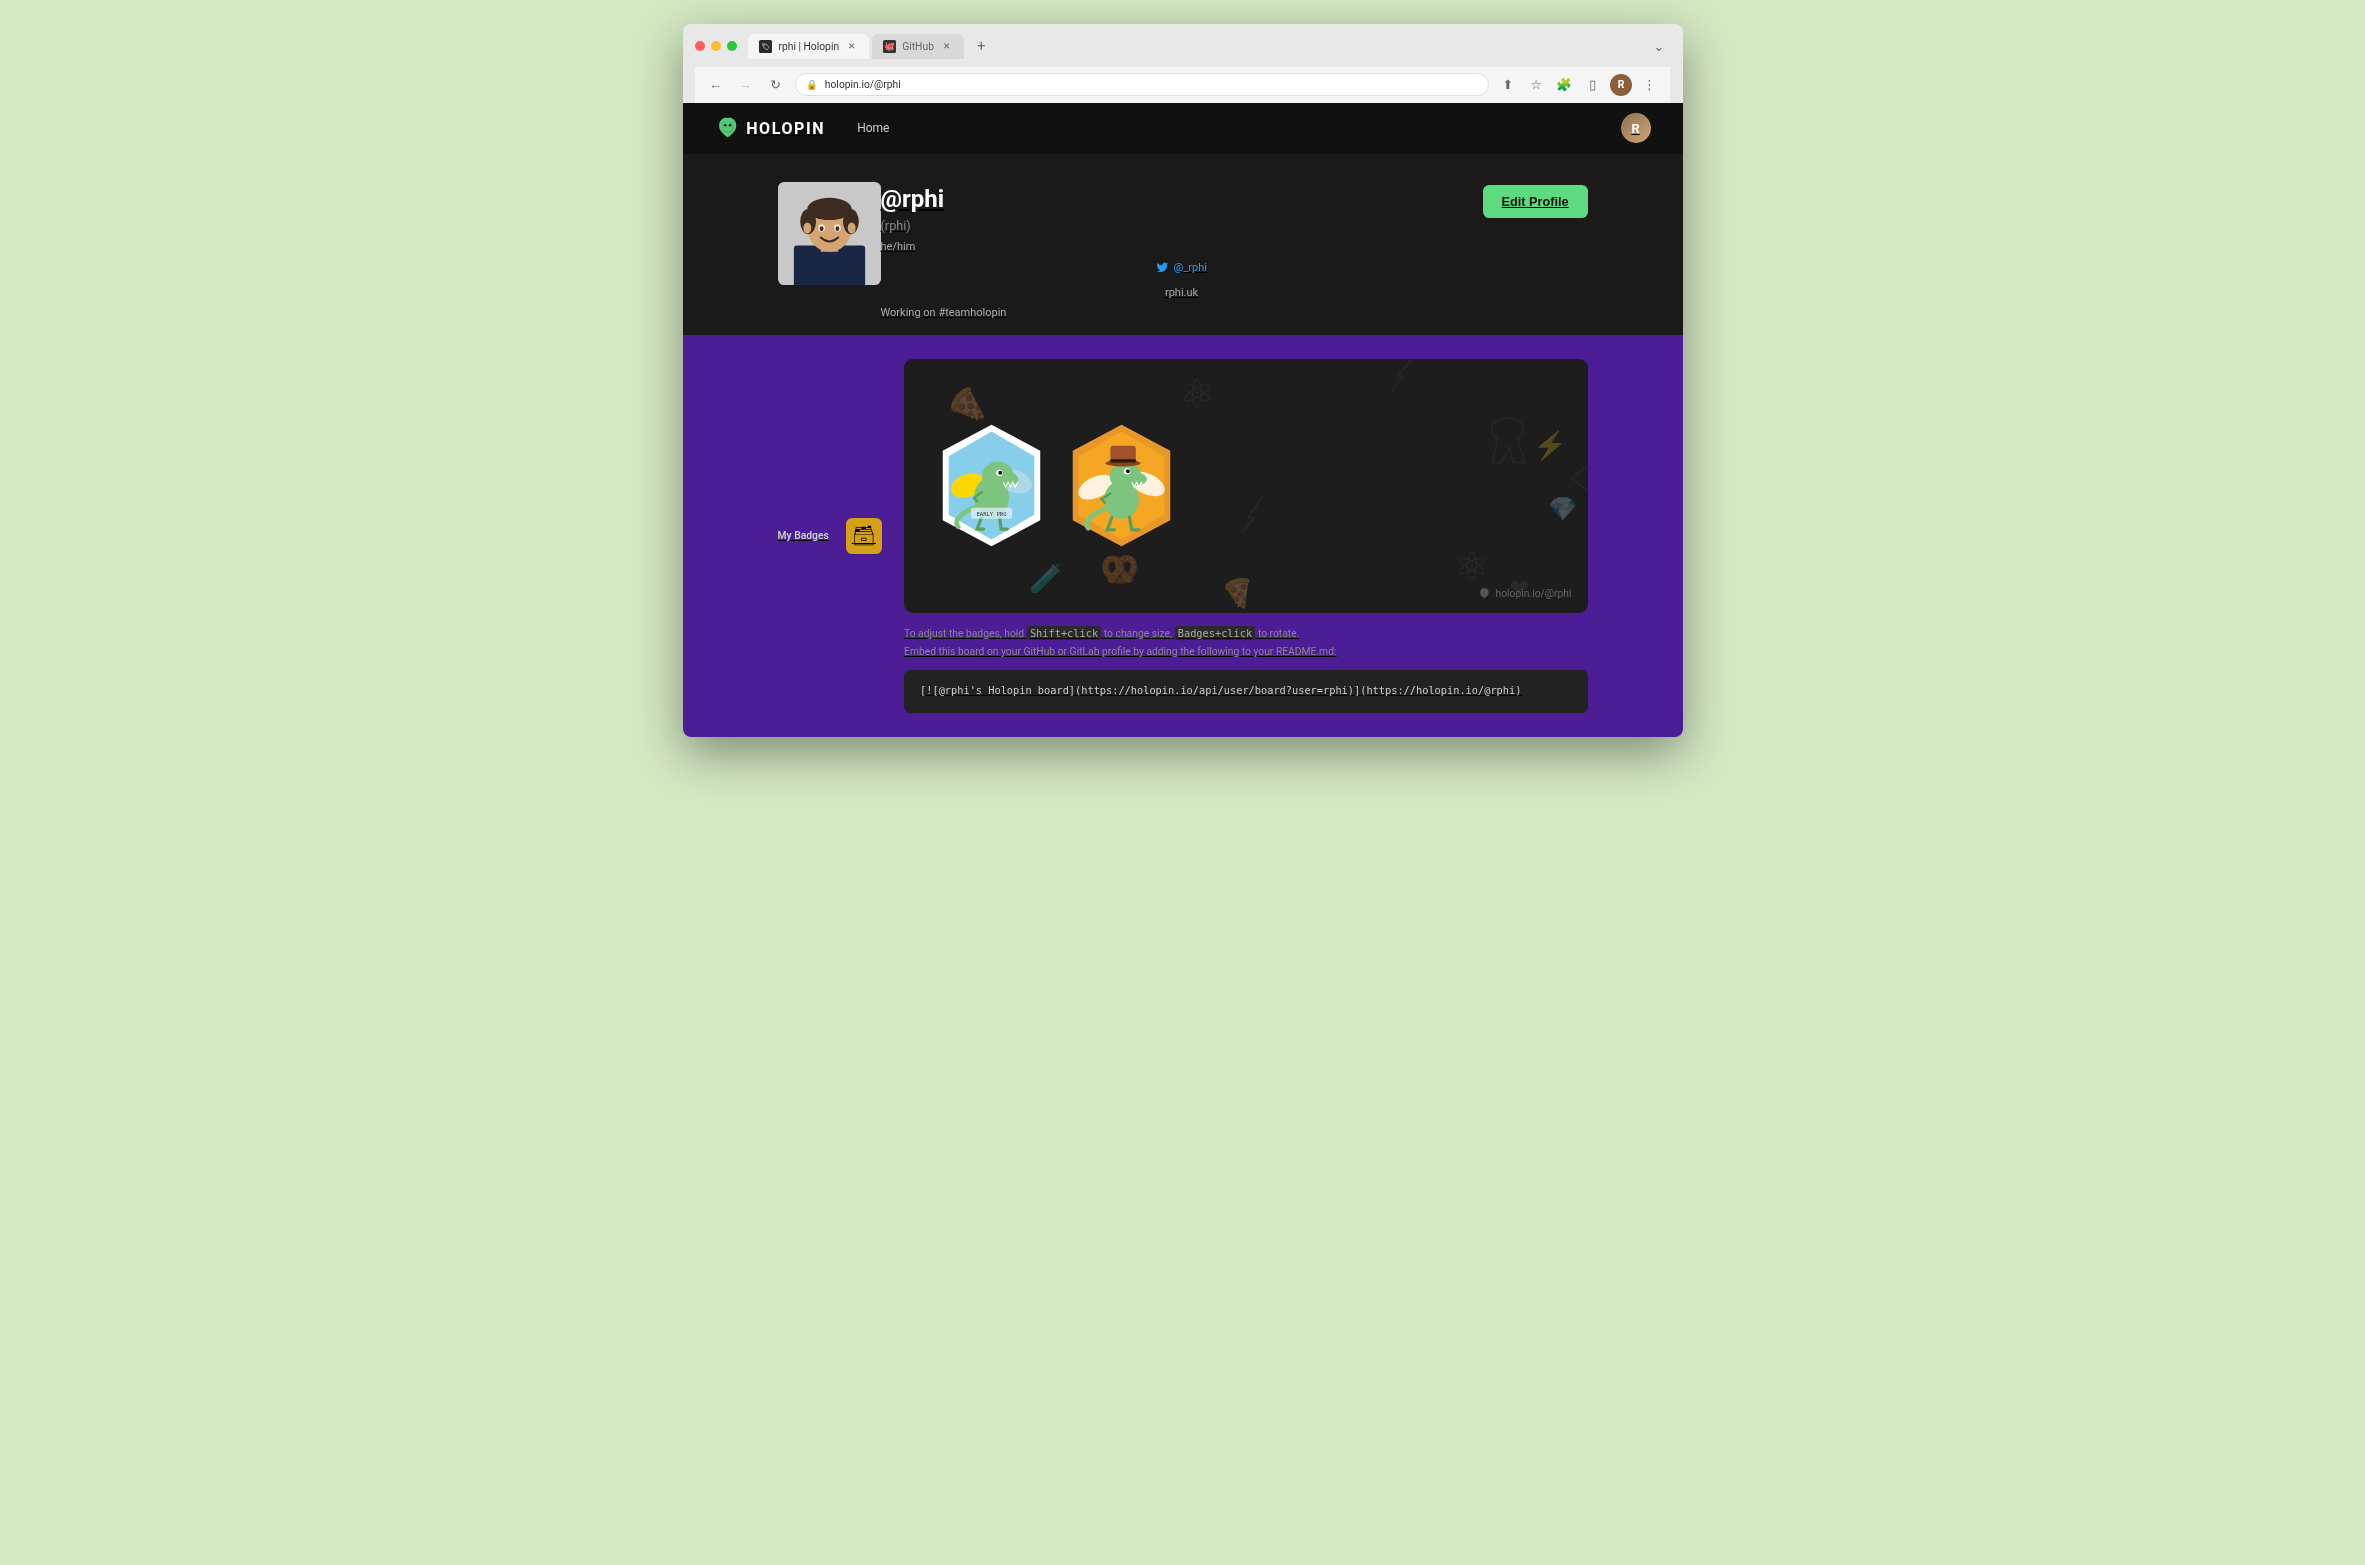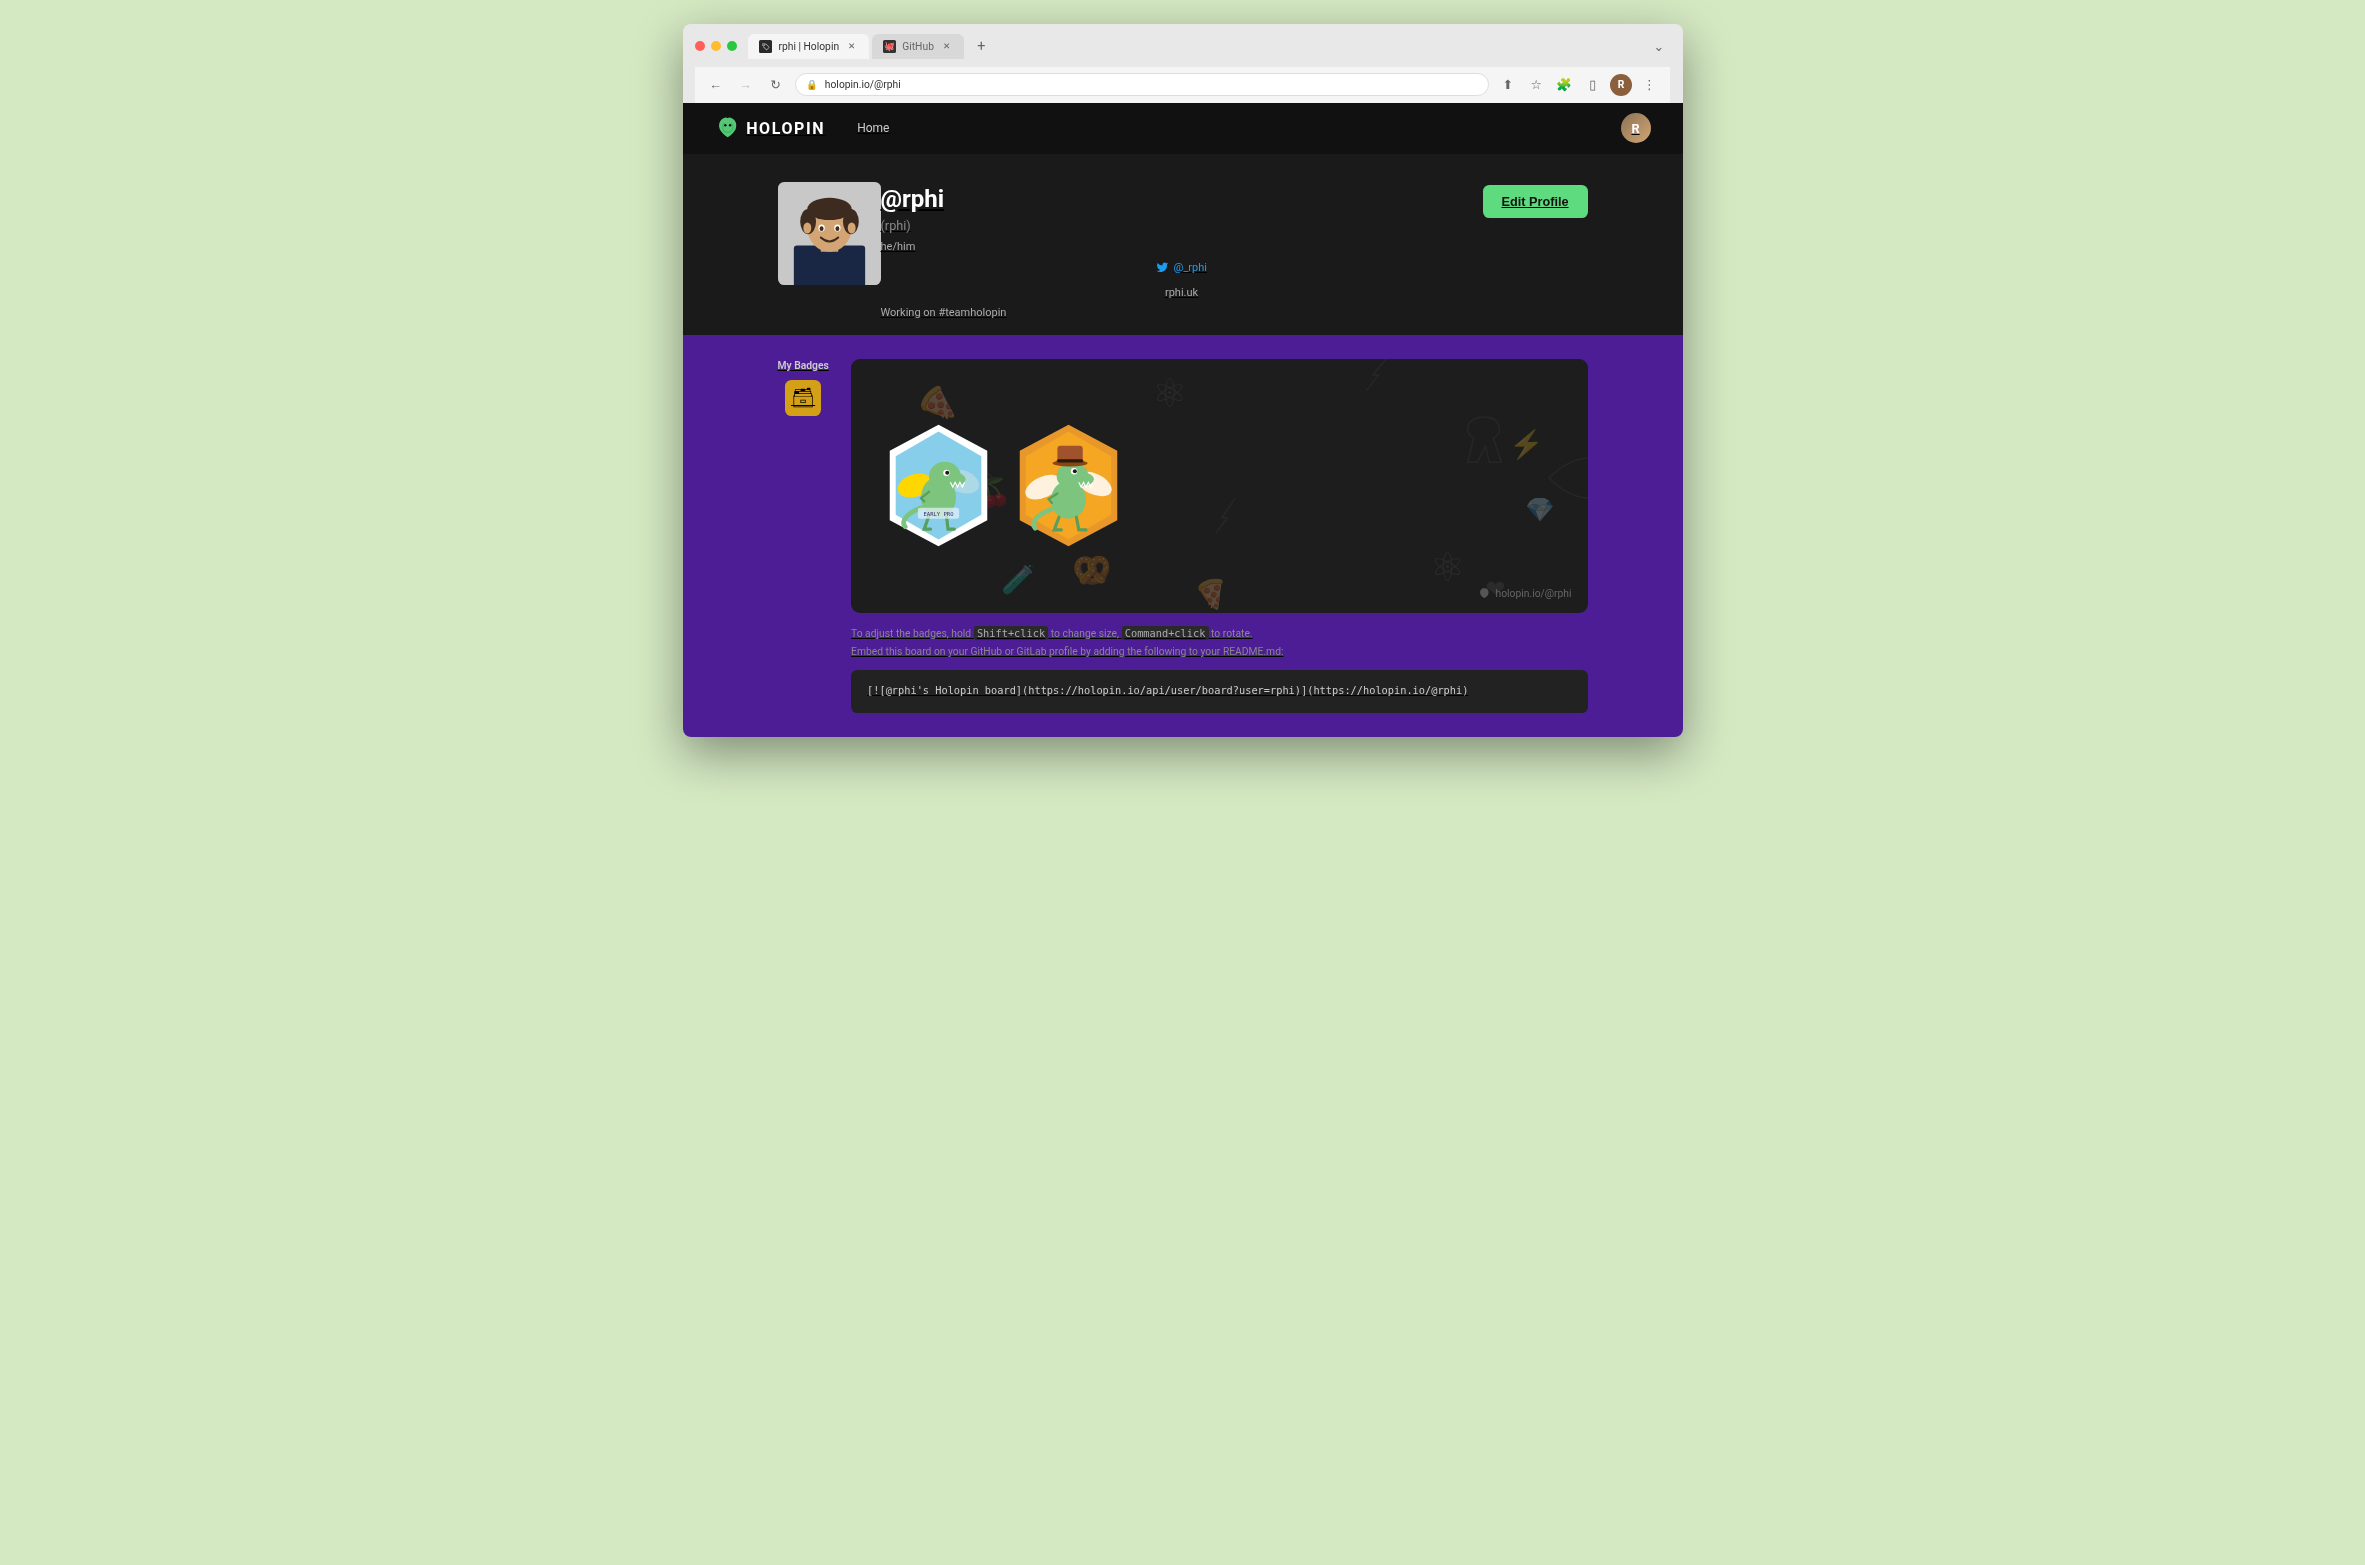--- a/index.html
+++ b/index.html
@@ -384,23 +384,23 @@
       background: #d4a017;
       border-radius: 6.3px;
       display: flex;
       align-items: center;
       justify-content: center;
       font-size: 19px;
     }
 
     .my-badges-sidebar-wrapper {
       display: flex;
-      flex-direction: column;
-      align-items: center;
-      gap: 8px;
+      flex-direction: row;
+      align-items: center;
+      gap: 17px;
       margin-right: 6.3px;
     }
 
     .badge-board {
       flex: 1;
       background: #222;
       border-radius: 9.5px;
       overflow: hidden;
       position: relative;
       min-height: 254px;
@@ -732,21 +732,21 @@
           <div class="badge-board-watermark">
             <svg width="12.7" height="12.7" viewBox="0 0 32 32" fill="none" xmlns="http://www.w3.org/2000/svg">
               <path d="M8 6 C6 8 4 12 6 18 C8 22 12 26 16 28 C20 26 24 22 26 18 C28 12 26 8 24 6 C22 4 18 2 16 4 C14 2 10 4 8 6Z" fill="#555"></path>
             </svg>
             <span>holopin.io/@rphi</span>
           </div>
         </div>
 
         <div class="badge-board-info">
           <div>
-            To adjust the badges, hold <span class="highlight">Shift+click</span> to change size, <span class="highlight">Command+click</span> to rotate.
+            To adjust the badges, hold <span class="highlight">Shift+click</span> to change size, <span class="highlight">Badges+click</span> to rotate.
           </div>
           <div>Embed this board on your GitHub or GitLab profile by adding the following to your README.md:</div>
           <div class="embed-code-block">
             <span>[![@rphi's Holopin board](https://holopin.io/api/user/board?user=rphi)](https://holopin.io/@rphi)</span>
           </div>
         </div>
       </div>
     </div>
 
   </div>

